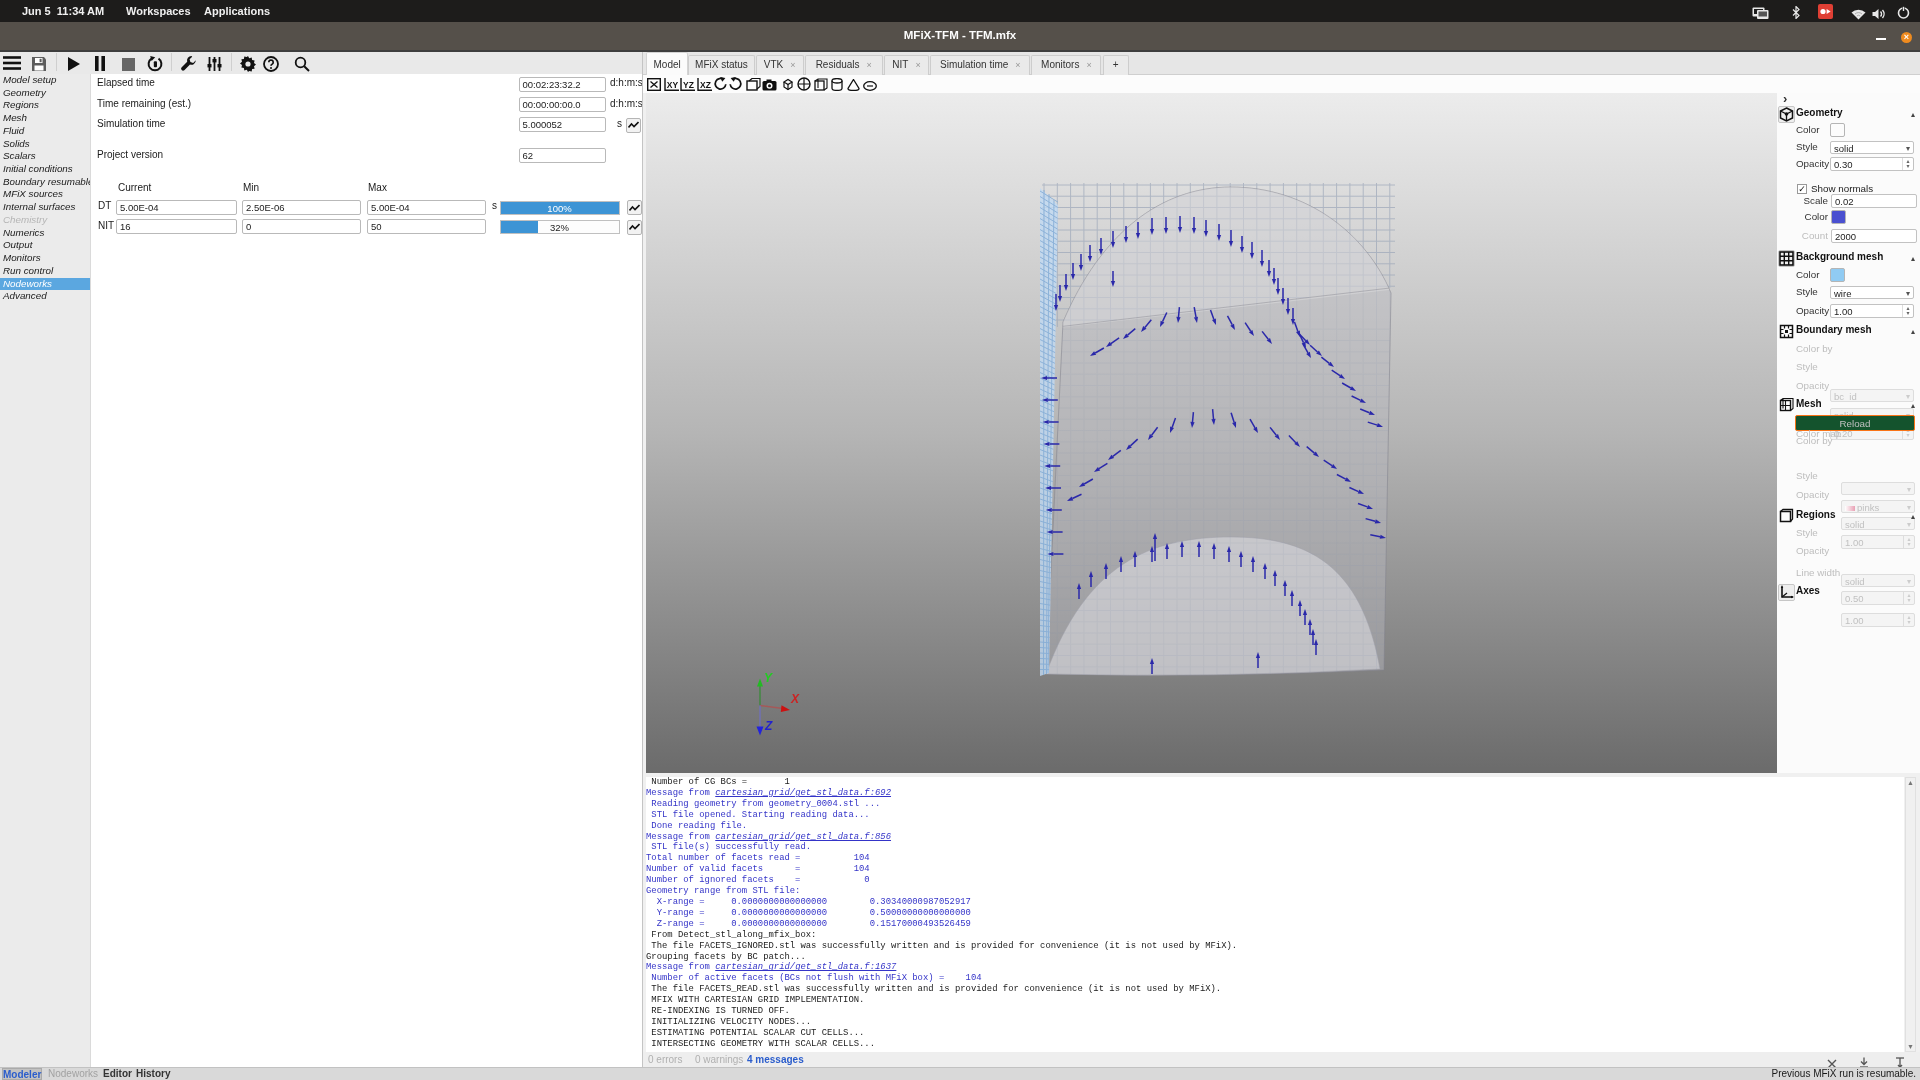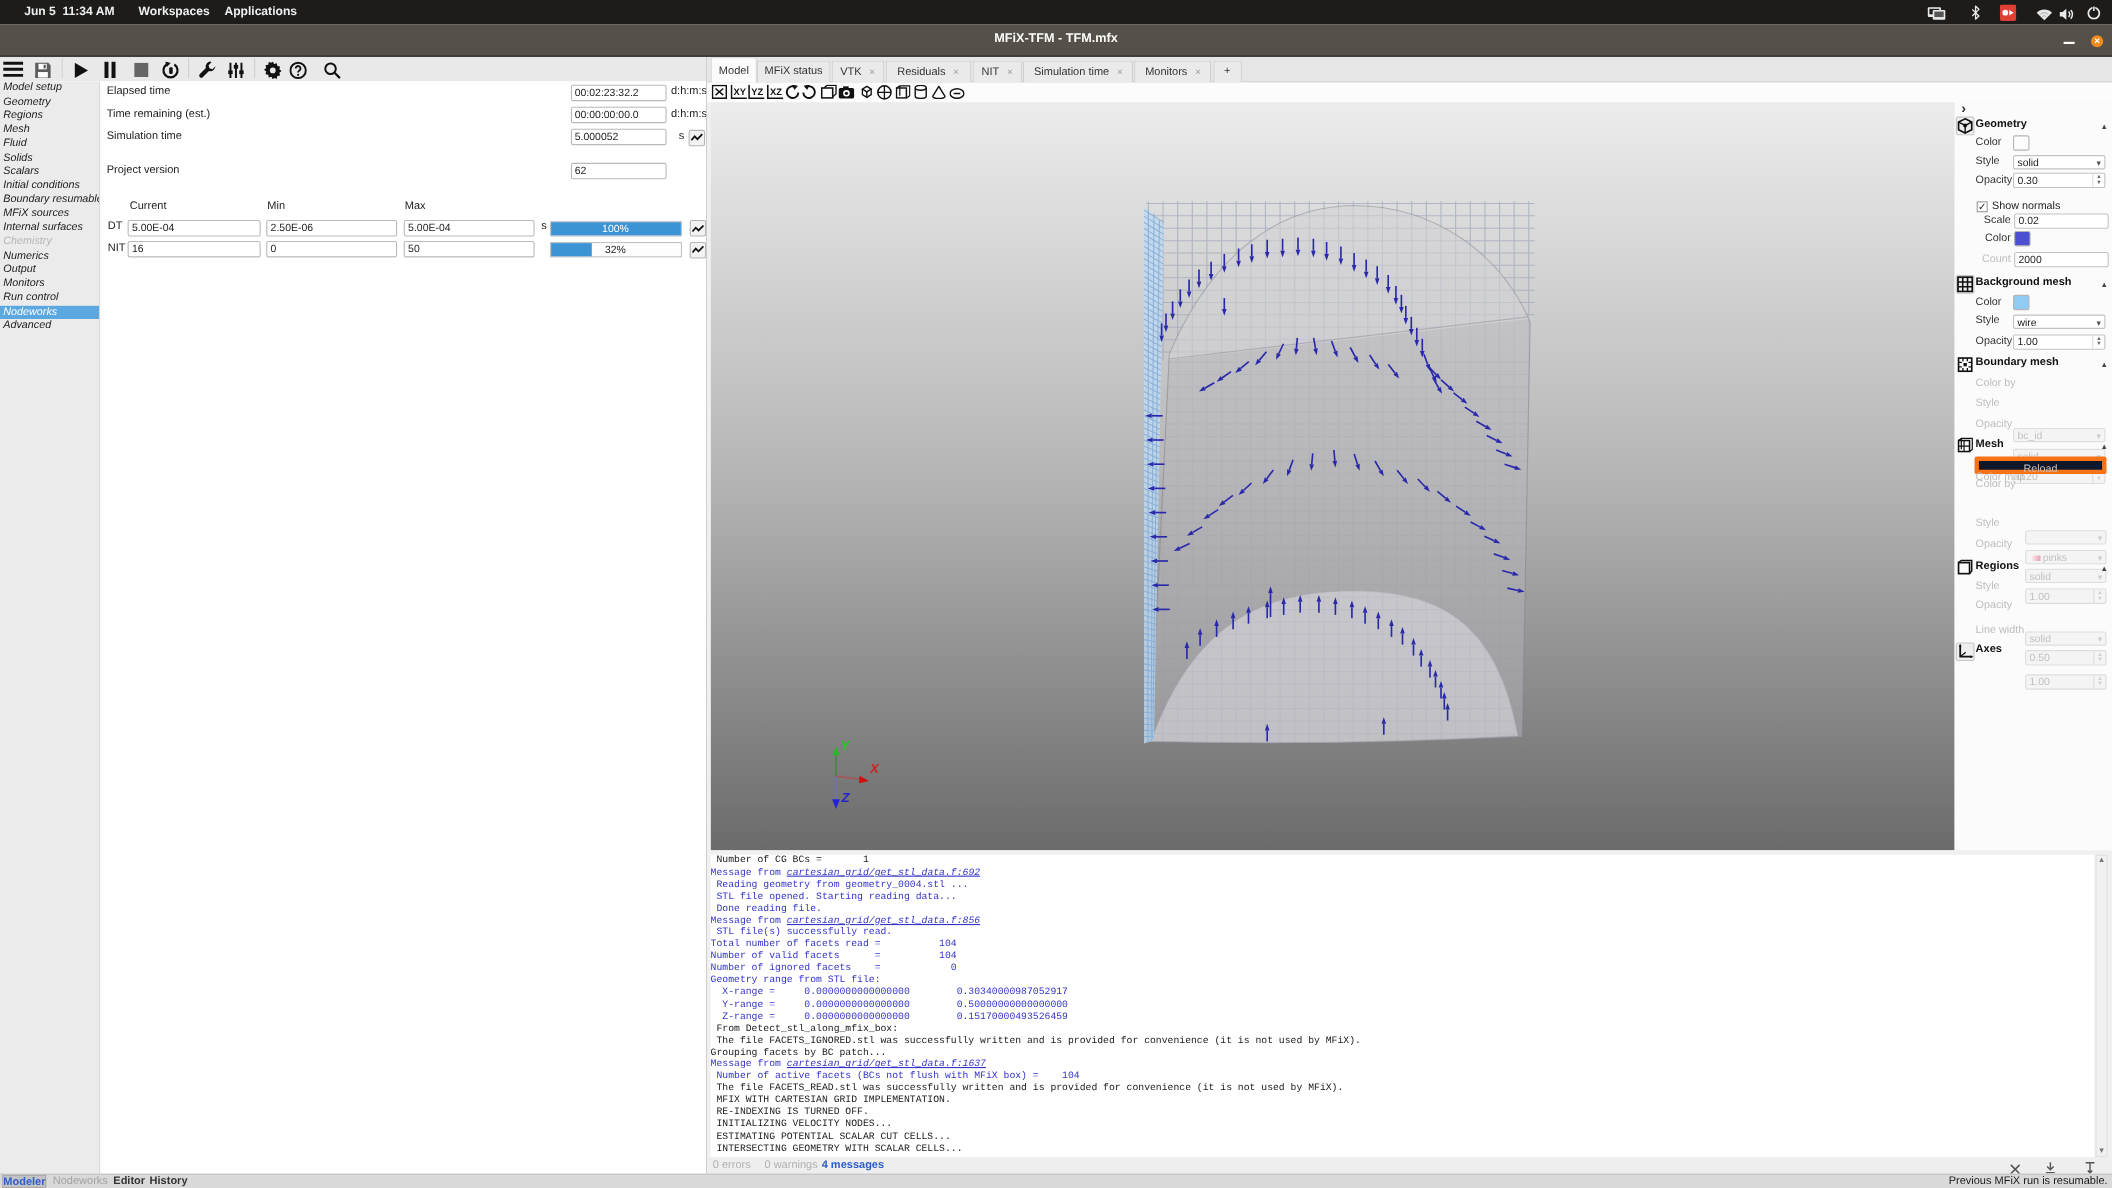--- a/index.html
+++ b/index.html
@@ -40,21 +40,21 @@
 .sdd, .sspin, .sinp { position:absolute; background:#fff; border:1px solid #c2c2c2; border-radius:2px; font-size:9.5px; color:#222; padding-left:3px; white-space:nowrap; overflow:hidden; }
 .sdd.dis, .sspin.dis, .sinp.dis { background:#f4f4f4; color:#c0c0c0; border-color:#ddd;margin-top:47px; }
 .dda { position:absolute; right:3px; color:#555; font-size:8px; }
 .sdd.dis .dda { color:#ccc; }
 .spa { position:absolute; right:0; top:0; width:11px; height:100%; border-left:1px solid #ddd; display:flex; flex-direction:column; align-items:center; justify-content:center; font-size:6px; color:#666; line-height:5px; }
 .sspin.dis .spa { color:#ccc; }
 .sw { position:absolute; width:15px; height:14px; border:1px solid #b5b5b5; border-radius:2px; }
 .scheck { position:absolute; }
 .chk { display:inline-block; width:10px; height:10px; background:#fff; border:1px solid #999; font-size:9px; line-height:9px; color:#111; text-align:center; vertical-align:middle; }
 .cbl { font-size:9.8px; color:#222; margin-left:4px; vertical-align:middle; }
-.sbtn { position:absolute; border:4px solid #f97316; background:#0f172a; border-radius:2px; text-align:center; font-size:9.8px; color:#c0c0c0; }
+.sbtn { position:absolute; border:1px solid #f97316; background:#14532d; border-radius:2px; text-align:center; font-size:9.8px; color:#c0c0c0; }
 .pinks { display:inline-block; width:10px; height:5px; background:linear-gradient(90deg,#fff,#e8a0b4); margin-right:2px; }
 #console { position:absolute; left:646px; top:777px; width:1258px; height:275px; background:#fff; overflow:hidden; }
 .cl { font-family:"Liberation Mono",monospace; font-size:8.9px; height:10.92px; line-height:10.92px; white-space:pre; }
 .msgk { color:#1a1a1a; }
 .msgb { color:#3434c8; }
 .clink { text-decoration:underline; font-style:italic; }
 #cscroll { position:absolute; left:1905px; top:777px; width:11px; height:275px; background:#f0f0f0; border:1px solid #e0e0e0; }
 #cfooter { position:absolute; left:643px; top:1052px; width:1277px; height:15px; background:#eee; font-size:10px; }
 .cfi { position:absolute; top:1054px; font-size:10px; }
 #bottombar { position:absolute; left:0; top:1067px; width:1920px; height:13px; background:#d9d9d9; border-top:1px solid #c2c2c2; font-size:10px; }

